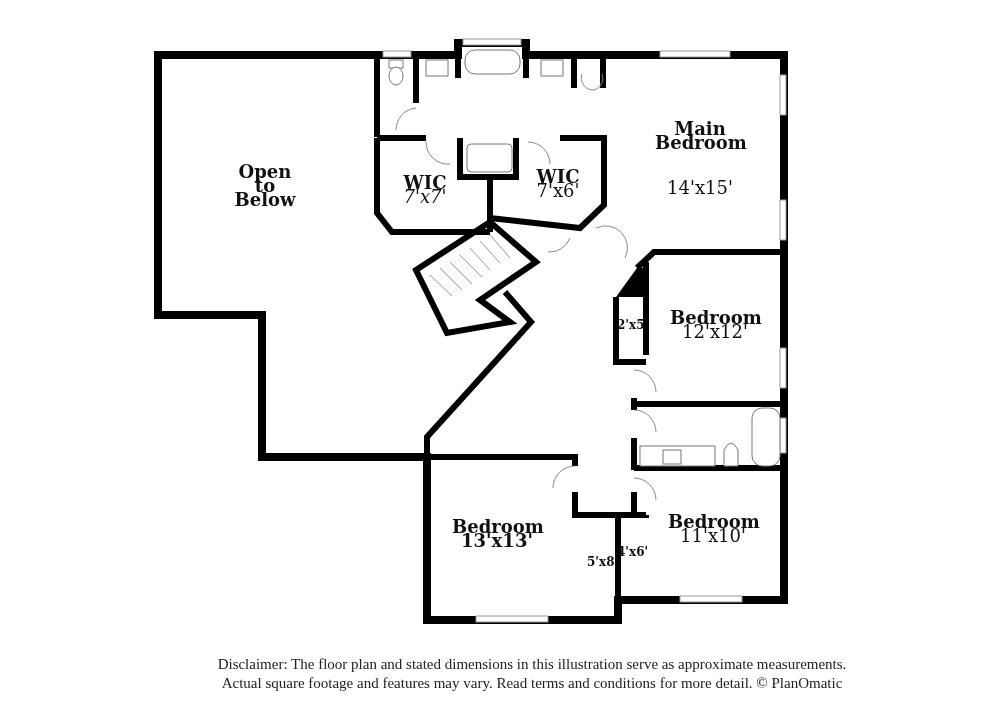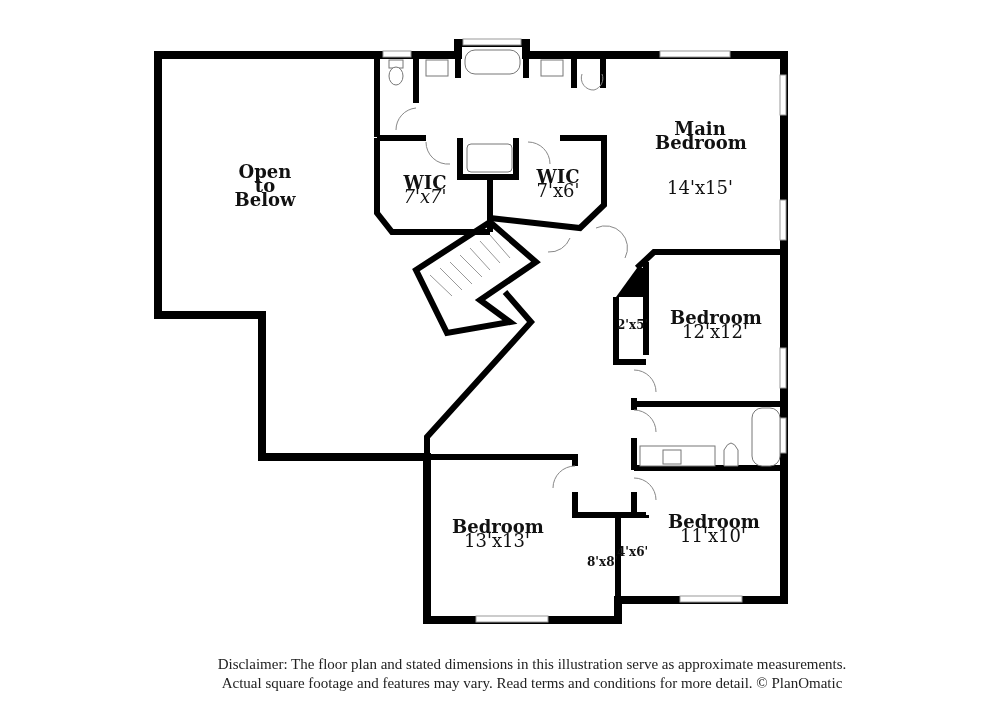--- a/index.html
+++ b/index.html
@@ -141,26 +141,26 @@
   <div style="font-weight:normal;margin-top:31px;">14'x15'</div>
 </div>
 
 <div class="label" style="left:670px;top:311px;width:90px;">
   <div>Bedroom</div>
   <div style="font-weight:normal;">12'x12'</div>
 </div>
 
 <div class="label" style="left:452px;top:520px;width:90px;">
   <div>Bedroom</div>
-  <div style="font-weight:normal;">13'x13'</div>
+  <div style="font-weight:bold;">13'x13'</div>
 </div>
 
 <div class="label" style="left:668px;top:515px;width:90px;">
   <div>Bedroom</div>
   <div style="font-weight:normal;">11'x10'</div>
 </div>
 
 <div class="label small" style="left:617px;top:320px;width:30px;">2'x5'</div>
-<div class="label small" style="left:587px;top:557px;width:30px;">8'x8'</div>
+<div class="label small" style="left:587px;top:557px;width:30px;">5'x8'</div>
 <div class="label small" style="left:617px;top:547px;width:30px;">4'x6'</div>
 
 <div class="disclaimer" style="top:656px;">Disclaimer: The floor plan and stated dimensions in this illustration serve as approximate measurements.</div>
 <div class="disclaimer" style="top:675px;">Actual square footage and features may vary. Read terms and conditions for more detail. © PlanOmatic</div>
 
 </body></html>

